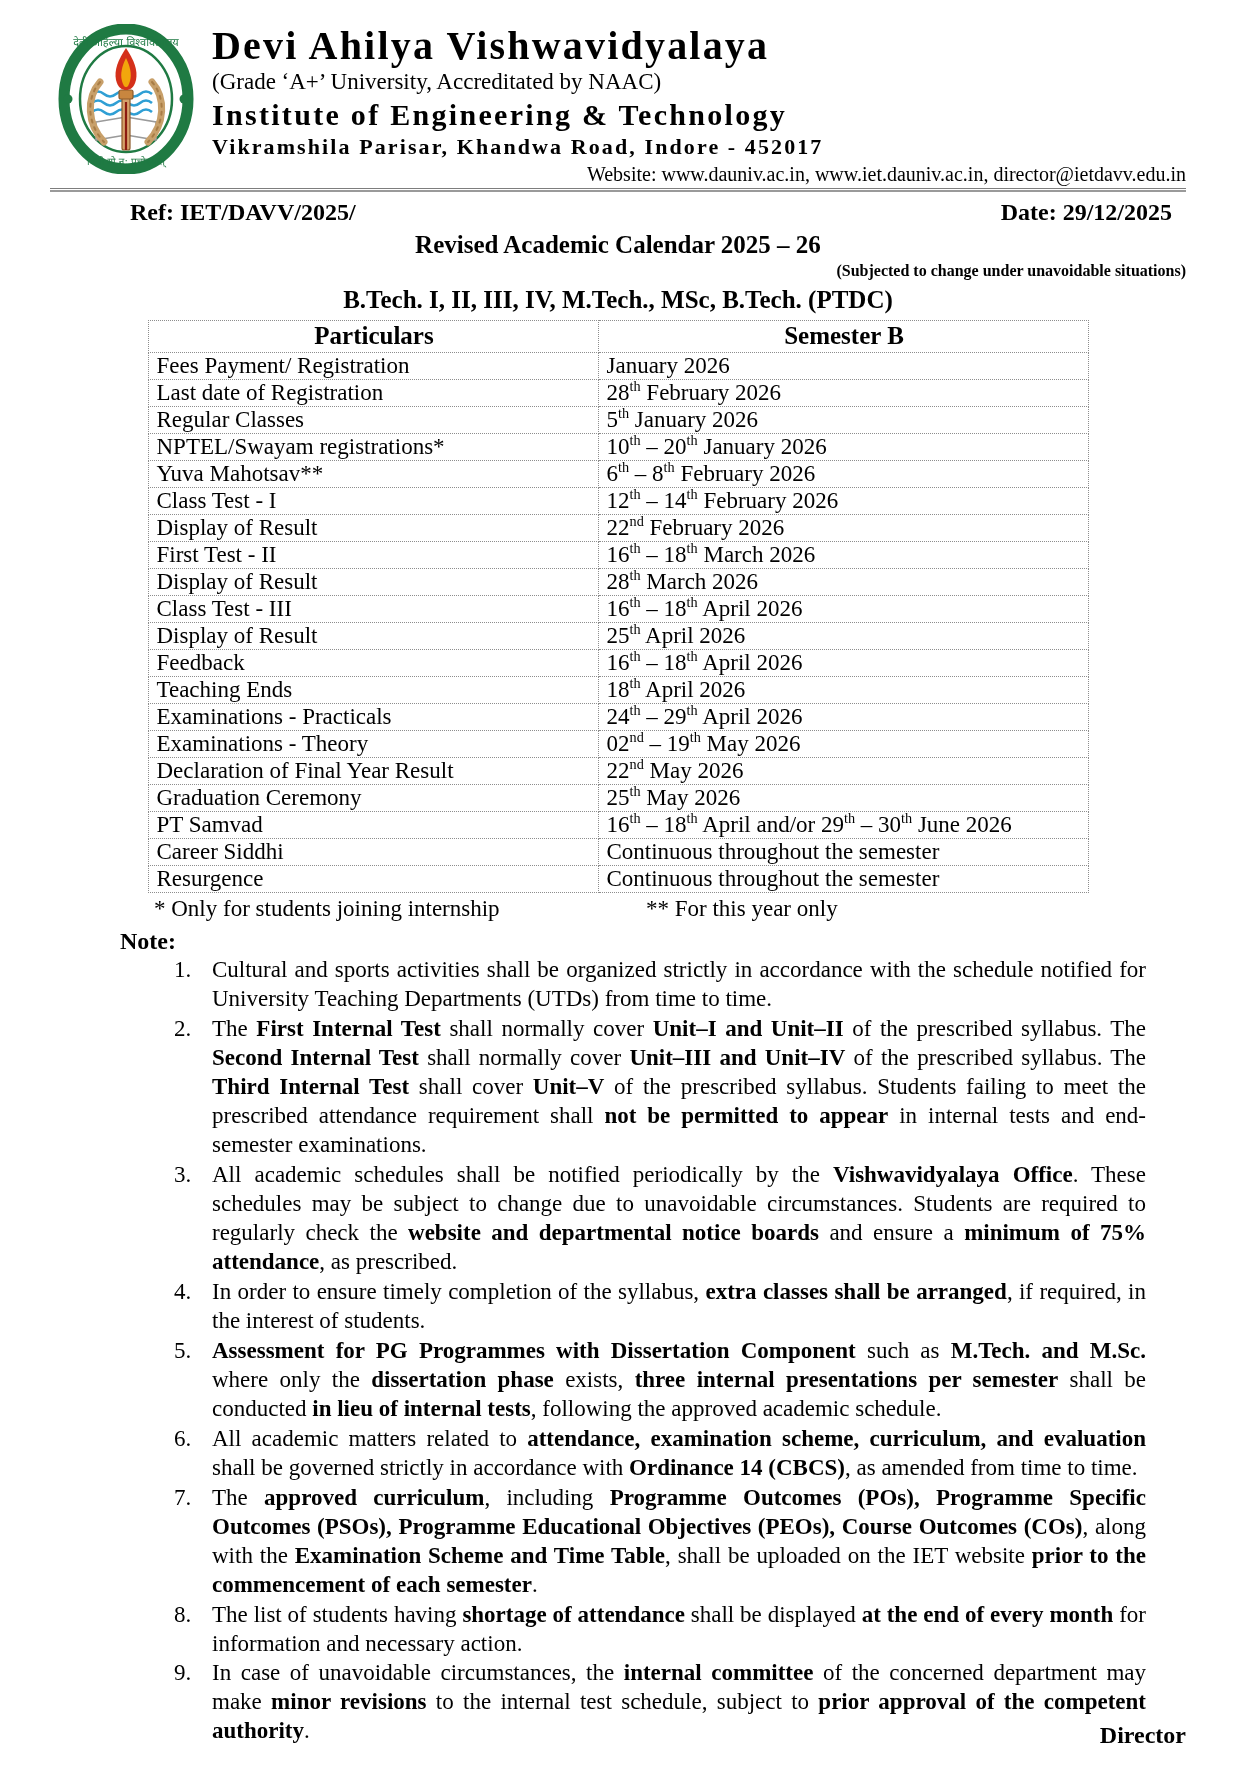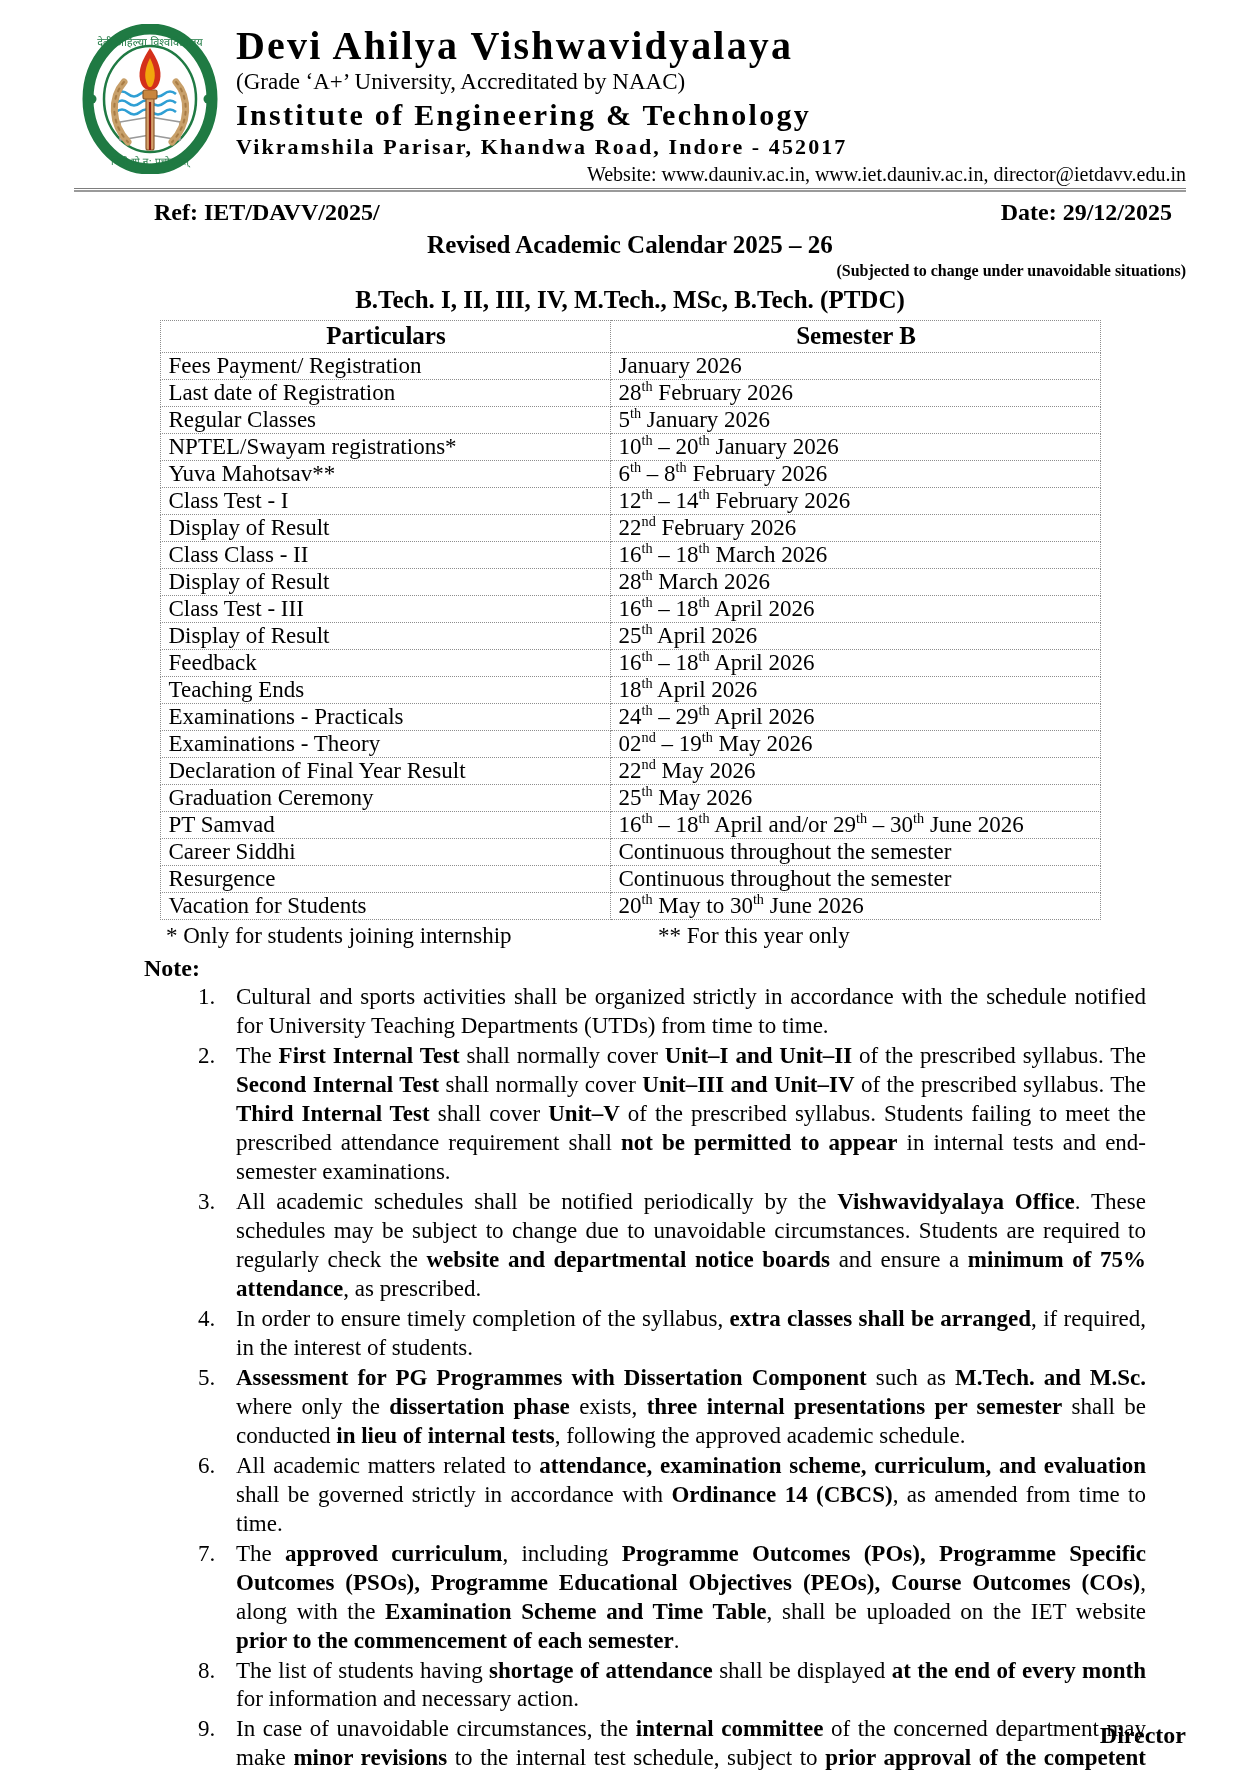--- a/index.html
+++ b/index.html
@@ -11,21 +11,21 @@
     width: 1241px;
     height: 1773px;
     font-family: "Liberation Serif", "DejaVu Serif", serif;
     color: #000000;
     position: relative;
     overflow: hidden;
   }
   .page {
     width: 1241px;
     height: 1773px;
-    padding: 18px 55px 10px 74px;
+    padding: 18px 55px 10px 50px;
     position: relative;
   }
 
   
   .letterhead {
     display: flex;
     align-items: flex-start;
     padding-bottom: 2px;
     border-bottom: 3px double #7d7d7d;
     position: relative;
@@ -291,21 +291,21 @@
         </tr>
         <tr>
           <td>Class Test  - I</td>
           <td>12<sup>th</sup> – 14<sup>th</sup> February 2026</td>
         </tr>
         <tr>
           <td>Display of Result</td>
           <td>22<sup>nd</sup> February 2026</td>
         </tr>
         <tr>
-          <td>Class Class - II</td>
+          <td>First Test - II</td>
           <td>16<sup>th</sup> – 18<sup>th</sup> March 2026</td>
         </tr>
         <tr>
           <td>Display of Result</td>
           <td>28<sup>th</sup> March 2026</td>
         </tr>
         <tr>
           <td>Class Test - III</td>
           <td>16<sup>th</sup> – 18<sup>th</sup> April 2026</td>
         </tr>
@@ -341,24 +341,20 @@
           <td>PT Samvad</td>
           <td>16<sup>th</sup> – 18<sup>th</sup> April and/or 29<sup>th</sup> – 30<sup>th</sup> June 2026</td>
         </tr>
         <tr>
           <td>Career Siddhi</td>
           <td>Continuous throughout the semester</td>
         </tr>
         <tr>
           <td>Resurgence</td>
           <td>Continuous throughout the semester</td>
-        </tr>
-        <tr>
-          <td>Vacation for Students</td>
-          <td>20<sup>th</sup> May to 30<sup>th</sup> June 2026</td>
         </tr>
       </tbody>
   </table>
 
   <div class="footnotes">
     <div class="fn-a">* Only for students joining internship</div>
     <div class="fn-b">** For this year only</div>
   </div>
 
   <div class="note-head">Note:</div>

